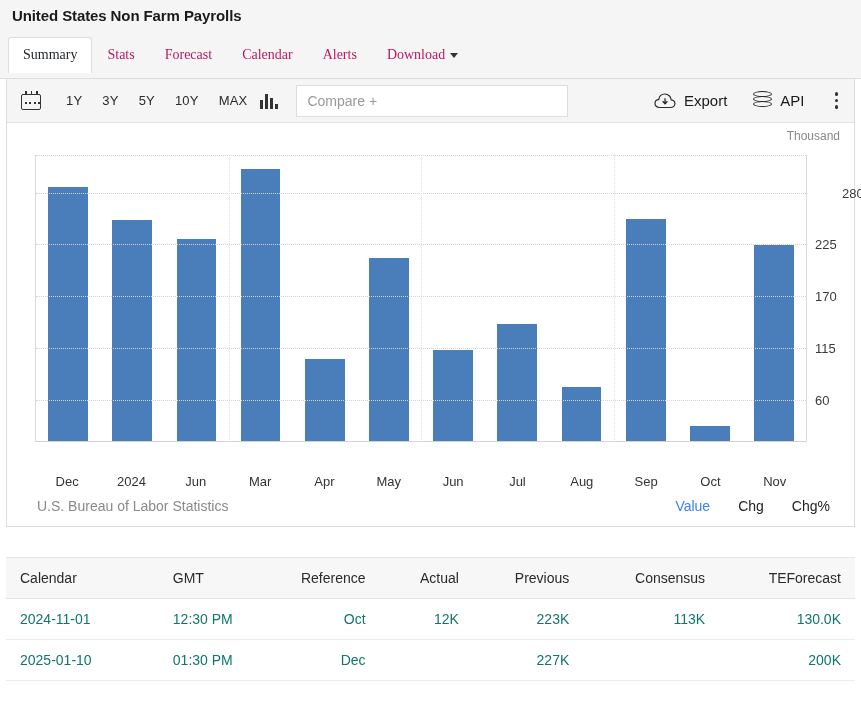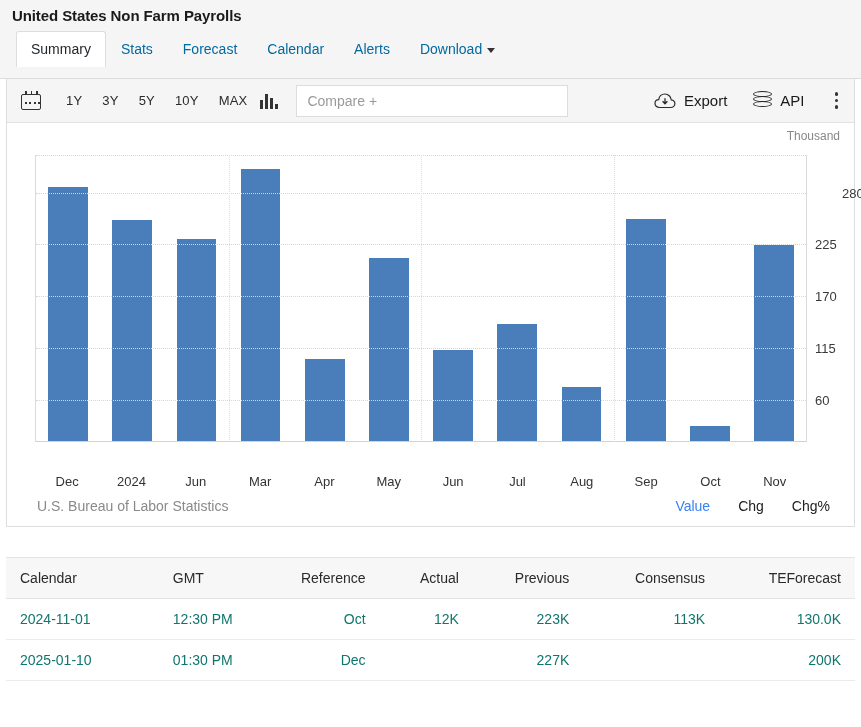--- a/index.html
+++ b/index.html
@@ -25,28 +25,29 @@
     font-weight: bold;
     color: #1a1a1a;
     letter-spacing: -0.1px;
   }
 
   
   .tab-strip {
     height: 48px;
     background: #f5f5f5;
     display: flex;
-    align-items: flex-start;
-    padding-left: 16px;
+    align-items: center;
+    padding-left: 8px;
     border-bottom: 1px solid #dddddd;
     position: relative;
+    font-family: Liberation Serif, serif;
   }
   .tab {
     font-size: 14px;
-    color: #0369a1;
+    color: #be185d;
     padding: 9px 14px 10px 14px;
     line-height: 16px;
     cursor: pointer;
     border: 1px solid transparent;
     border-bottom: none;
     margin-bottom: -1px;
     white-space: nowrap;
   }
   .tab.active {
     background: #ffffff;

